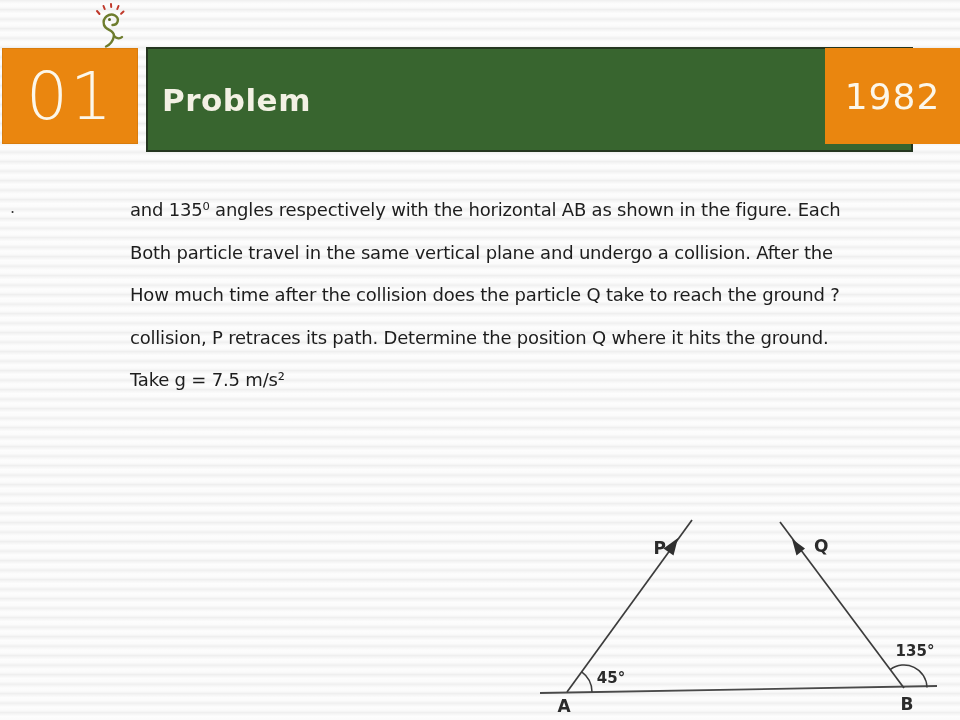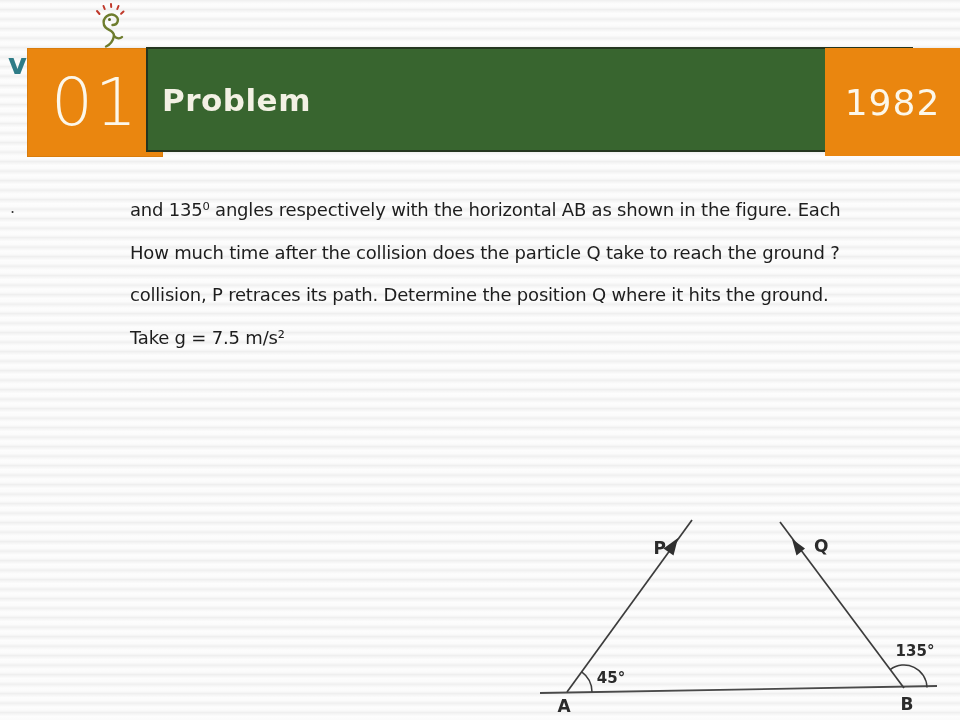--- a/index.html
+++ b/index.html
@@ -19,39 +19,39 @@
   .brand{ position:absolute; left:8px; top:2px; display:flex; align-items:flex-end;flex-direction:column; }
   .brand-icon{ display:block; }
   .brand-name{
     font-size:29px; font-weight:600; color:#2e7c87;
     letter-spacing:0.5px; line-height:1; padding-bottom:3px;
     font-family:"DejaVu Sans","Liberation Sans",sans-serif;
   }
 
   
   .num-box{
-    position:absolute; left:2px; top:48px; width:136px; height:109px;
+    position:absolute; left:2px; top:48px; width:136px; height:96px;
     background:#ea860f; border:1px solid #d97c0c;
-    display:flex; align-items:center; justify-content:center;margin-left:25px;
+    display:flex; align-items:center; justify-content:center;
   }
   .num-box span{
     color:#fcf7ea; font-size:66px; font-weight:300; letter-spacing:2px;
     font-family:"DejaVu Sans","Liberation Sans",sans-serif;
   }
   .title-box{
     position:absolute; left:146px; top:47px; width:767px; height:105px;
     background:#38652f; border:2px solid #24351f;
     display:flex; align-items:center;
   }
   .title-box span{
     color:#f3f1e4; font-size:31px; font-weight:bold; margin-left:14px;
     letter-spacing:0.5px;
   }
   .year-box{
-    position:absolute; left:825px; top:48px; width:135px; height:108px;
+    position:absolute; left:825px; top:48px; width:135px; height:96px;
     background:#ea860f;
     display:flex; align-items:center; justify-content:center;
   }
   .year-box span{
     color:#fcf7ea; font-size:36px; font-weight:400; letter-spacing:1px;
   }
 
   
   .problem-text{
     position:absolute; left:130px; top:189px; width:810px;
@@ -100,20 +100,21 @@
     <span>Problem</span>
   </div>
   <div class="year-box">
     <span>1982</span>
   </div>
 
   <div class="stray">.</div>
 
   <div class="problem-text">
     <div>and 135⁰ angles respectively with the horizontal AB as shown in the figure. Each</div>
+    <div>Both particle travel in the same vertical plane and undergo a collision. After the</div>
     <div>How much time after the collision does the particle Q take to reach the ground ?</div>
     <div>collision, P retraces its path. Determine the position Q where it hits the ground.</div>
     <div>Take g = 7.5 m/s²</div>
   </div>
 
   <svg class="diagram" width="425" height="218" viewBox="0 0 425 218">
 
     <line x1="5" y1="191" x2="402" y2="184" stroke="#4a4a4a" stroke-width="1.8"></line>
 
     <line x1="32" y1="190" x2="157" y2="18" stroke="#3c3c3c" stroke-width="1.7"></line>

